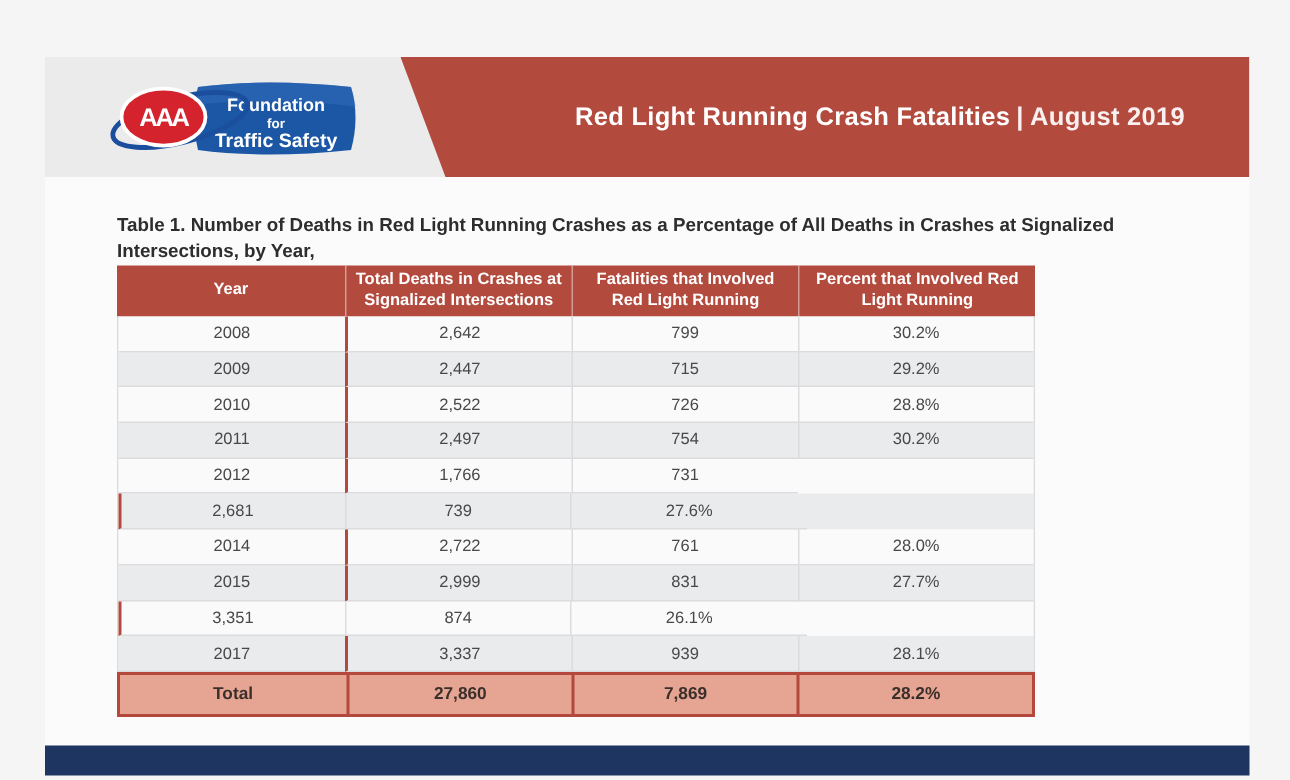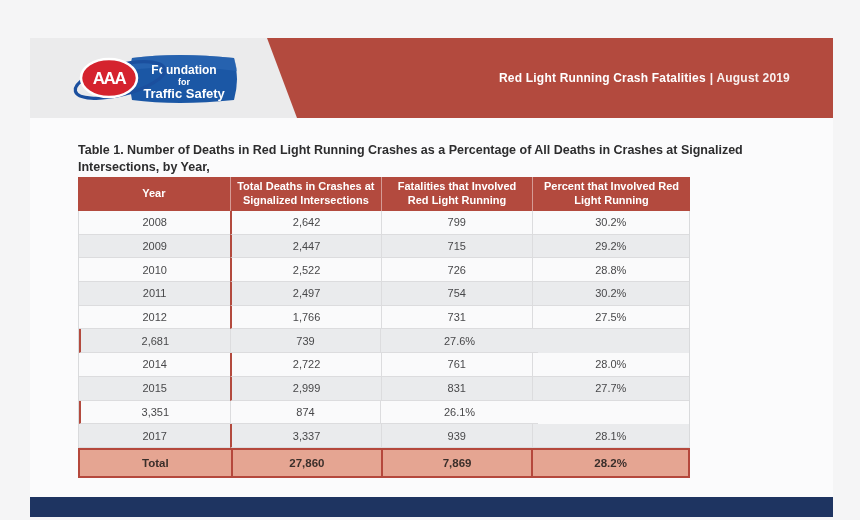--- a/index.html
+++ b/index.html
@@ -13,21 +13,21 @@
 
   
   .banner{position:absolute;left:30px;top:38px;width:803px;height:80px;background:#ebebec;}
   .banner-red{
     position:absolute;top:0;bottom:0;left:205px;right:0;
     background:#b34a3e;
     clip-path:polygon(32px 0, 100% 0, 100% 100%, 62px 100%);
   }
   .banner-heading{
     position:absolute;right:43px;top:0;height:100%;
-    display:flex;align-items:center;color:#ffffff;font-size:12px;letter-spacing:.2px;
+    display:flex;align-items:center;color:#ffffff;font-size:17px;letter-spacing:.2px;
     white-space:pre;
     text-align:center;
   }
   .banner-heading .bold{font-weight:bold;}
   .banner-heading .rest{font-weight:bold;opacity:.92;margin-left:4px;}
   .logo{position:absolute;left:42px;top:13px;width:170px;height:56px;}
 
   
   .caption{
     position:absolute;left:78px;top:142px;width:720px;
@@ -125,21 +125,20 @@
       <div class="tr alt">
         <div class="td c0">2011</div>
         <div class="td c1">2,497</div>
         <div class="td c2">754</div>
         <div class="td c3">30.2%</div>
       </div>
       <div class="tr">
         <div class="td c0">2012</div>
         <div class="td c1">1,766</div>
         <div class="td c2">731</div>
-        <div class="td c3">27.5%</div>
       </div>
       <div class="tr alt">
         <div class="td c1">2,681</div>
         <div class="td c2">739</div>
         <div class="td c3">27.6%</div>
       </div>
       <div class="tr">
         <div class="td c0">2014</div>
         <div class="td c1">2,722</div>
         <div class="td c2">761</div>

